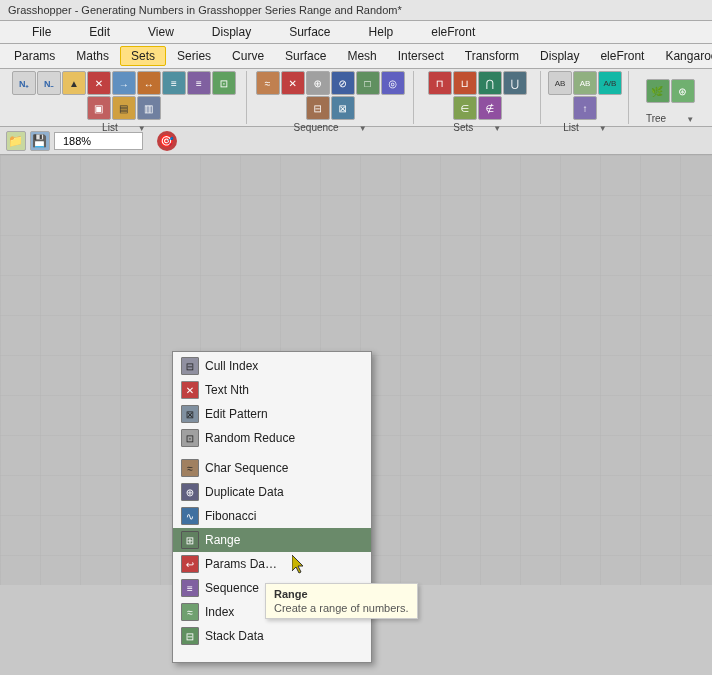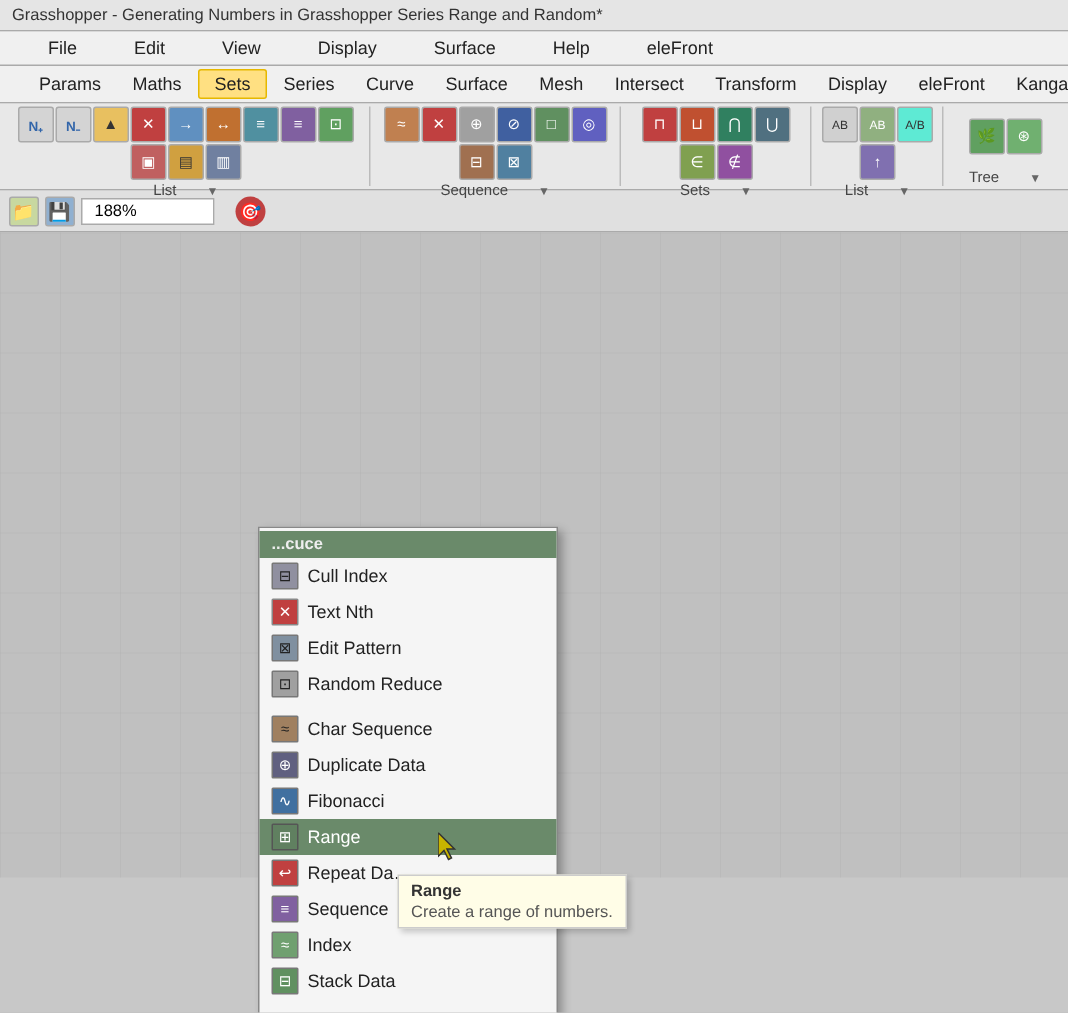--- a/index.html
+++ b/index.html
@@ -31,21 +31,21 @@
       color: #222;
       margin-left: 20px;
     }
 
     
     .tab-bar {
       background: #f0f0f0;
       border-bottom: 1px solid #aaa;
       display: flex;
       align-items: center;
-      padding: 2px 16px;
+      padding: 2px 4px;
       gap: 1px;
     }
     .tab-item {
       padding: 2px 10px;
       cursor: pointer;
       border-radius: 2px;
       font-size: 12px;
       color: #222;
     }
     .tab-item.active { background: #ffe082; border: 1px solid #e6b800; }
@@ -88,21 +88,21 @@
       justify-content: center;
       cursor: pointer;
       font-size: 10px;
       color: #333;
     }
     .toolbar-label {
       font-size: 10px;
       color: #444;
       margin-top: 2px;
       display: flex;
-      align-items: center;
+      align-items: flex-end;
       gap: 20px;
     }
     .toolbar-label-arrow { font-size: 8px; color: #666; }
 
     
     .address-bar {
       background: #e0e0e0;
       border-bottom: 1px solid #aaa;
       display: flex;
       align-items: center;
@@ -291,21 +291,21 @@
     <div class="toolbar-label">
       <span>Sets</span>
       <span class="toolbar-label-arrow">▼</span>
     </div>
   </div>
 
   <div class="toolbar-group">
     <div class="toolbar-icons">
       <div class="toolbar-icon" style="background:#d0d0d0;font-size:8px;">AB</div>
       <div class="toolbar-icon" style="background:#90b080;color:white;font-size:8px;">AB</div>
-      <div class="toolbar-icon" style="background:#5eead4;font-size:8px;">A/B</div>
+      <div class="toolbar-icon" style="background:#14b8a6;font-size:8px;">A/B</div>
       <div class="toolbar-icon" style="background:#8070b0;color:white;">↑</div>
     </div>
     <div class="toolbar-label">
       <span>List</span>
       <span class="toolbar-label-arrow">▼</span>
     </div>
   </div>
 
   <div class="toolbar-group">
     <div class="toolbar-icons">
@@ -324,21 +324,20 @@
   <div class="address-icon" style="background:#90b0d0;">💾</div>
   <input class="address-input" value="188%" style="">
   <div style="width:6px;"></div>
   <div style="width:20px;height:20px;background:#c04040;border-radius:50%;display:flex;align-items:center;justify-content:center;font-size:12px;cursor:pointer;">🎯</div>
 </div>
 
 <div class="canvas-area" style="height: 430px;">
   <div class="canvas-grid"></div>
 
   <div class="dropdown-menu">
-    <div class="dropdown-header">...cuce</div>
 
     <div class="dropdown-item">
       <div class="dropdown-icon di-cull" style="background:#9090a0;border:1px solid #777;border-radius:1px;">⊟</div>
       <span>Cull Index</span>
     </div>
 
     <div class="dropdown-item">
       <div class="dropdown-icon" style="background:#c04040;color:white;border:1px solid #888;border-radius:1px;">✕</div>
       <span>Text Nth</span>
     </div>
@@ -370,21 +369,21 @@
       <span>Fibonacci</span>
     </div>
 
     <div class="dropdown-item highlighted">
       <div class="dropdown-icon" style="background:#608060;border:1px solid #555;border-radius:1px;">⊞</div>
       <span>Range</span>
     </div>
 
     <div class="dropdown-item">
       <div class="dropdown-icon" style="background:#c04040;color:white;border:1px solid #777;border-radius:1px;">↩</div>
-      <span>Repeat Da…</span>
+      <span>Params Da…</span>
     </div>
 
     <div class="dropdown-item">
       <div class="dropdown-icon" style="background:#8060a0;color:white;border:1px solid #777;border-radius:1px;">≡</div>
       <span>Sequence</span>
     </div>
 
     <div class="dropdown-item">
       <div class="dropdown-icon" style="background:#70a070;color:white;border:1px solid #777;border-radius:1px;">≈</div>
       <span>Index</span>

